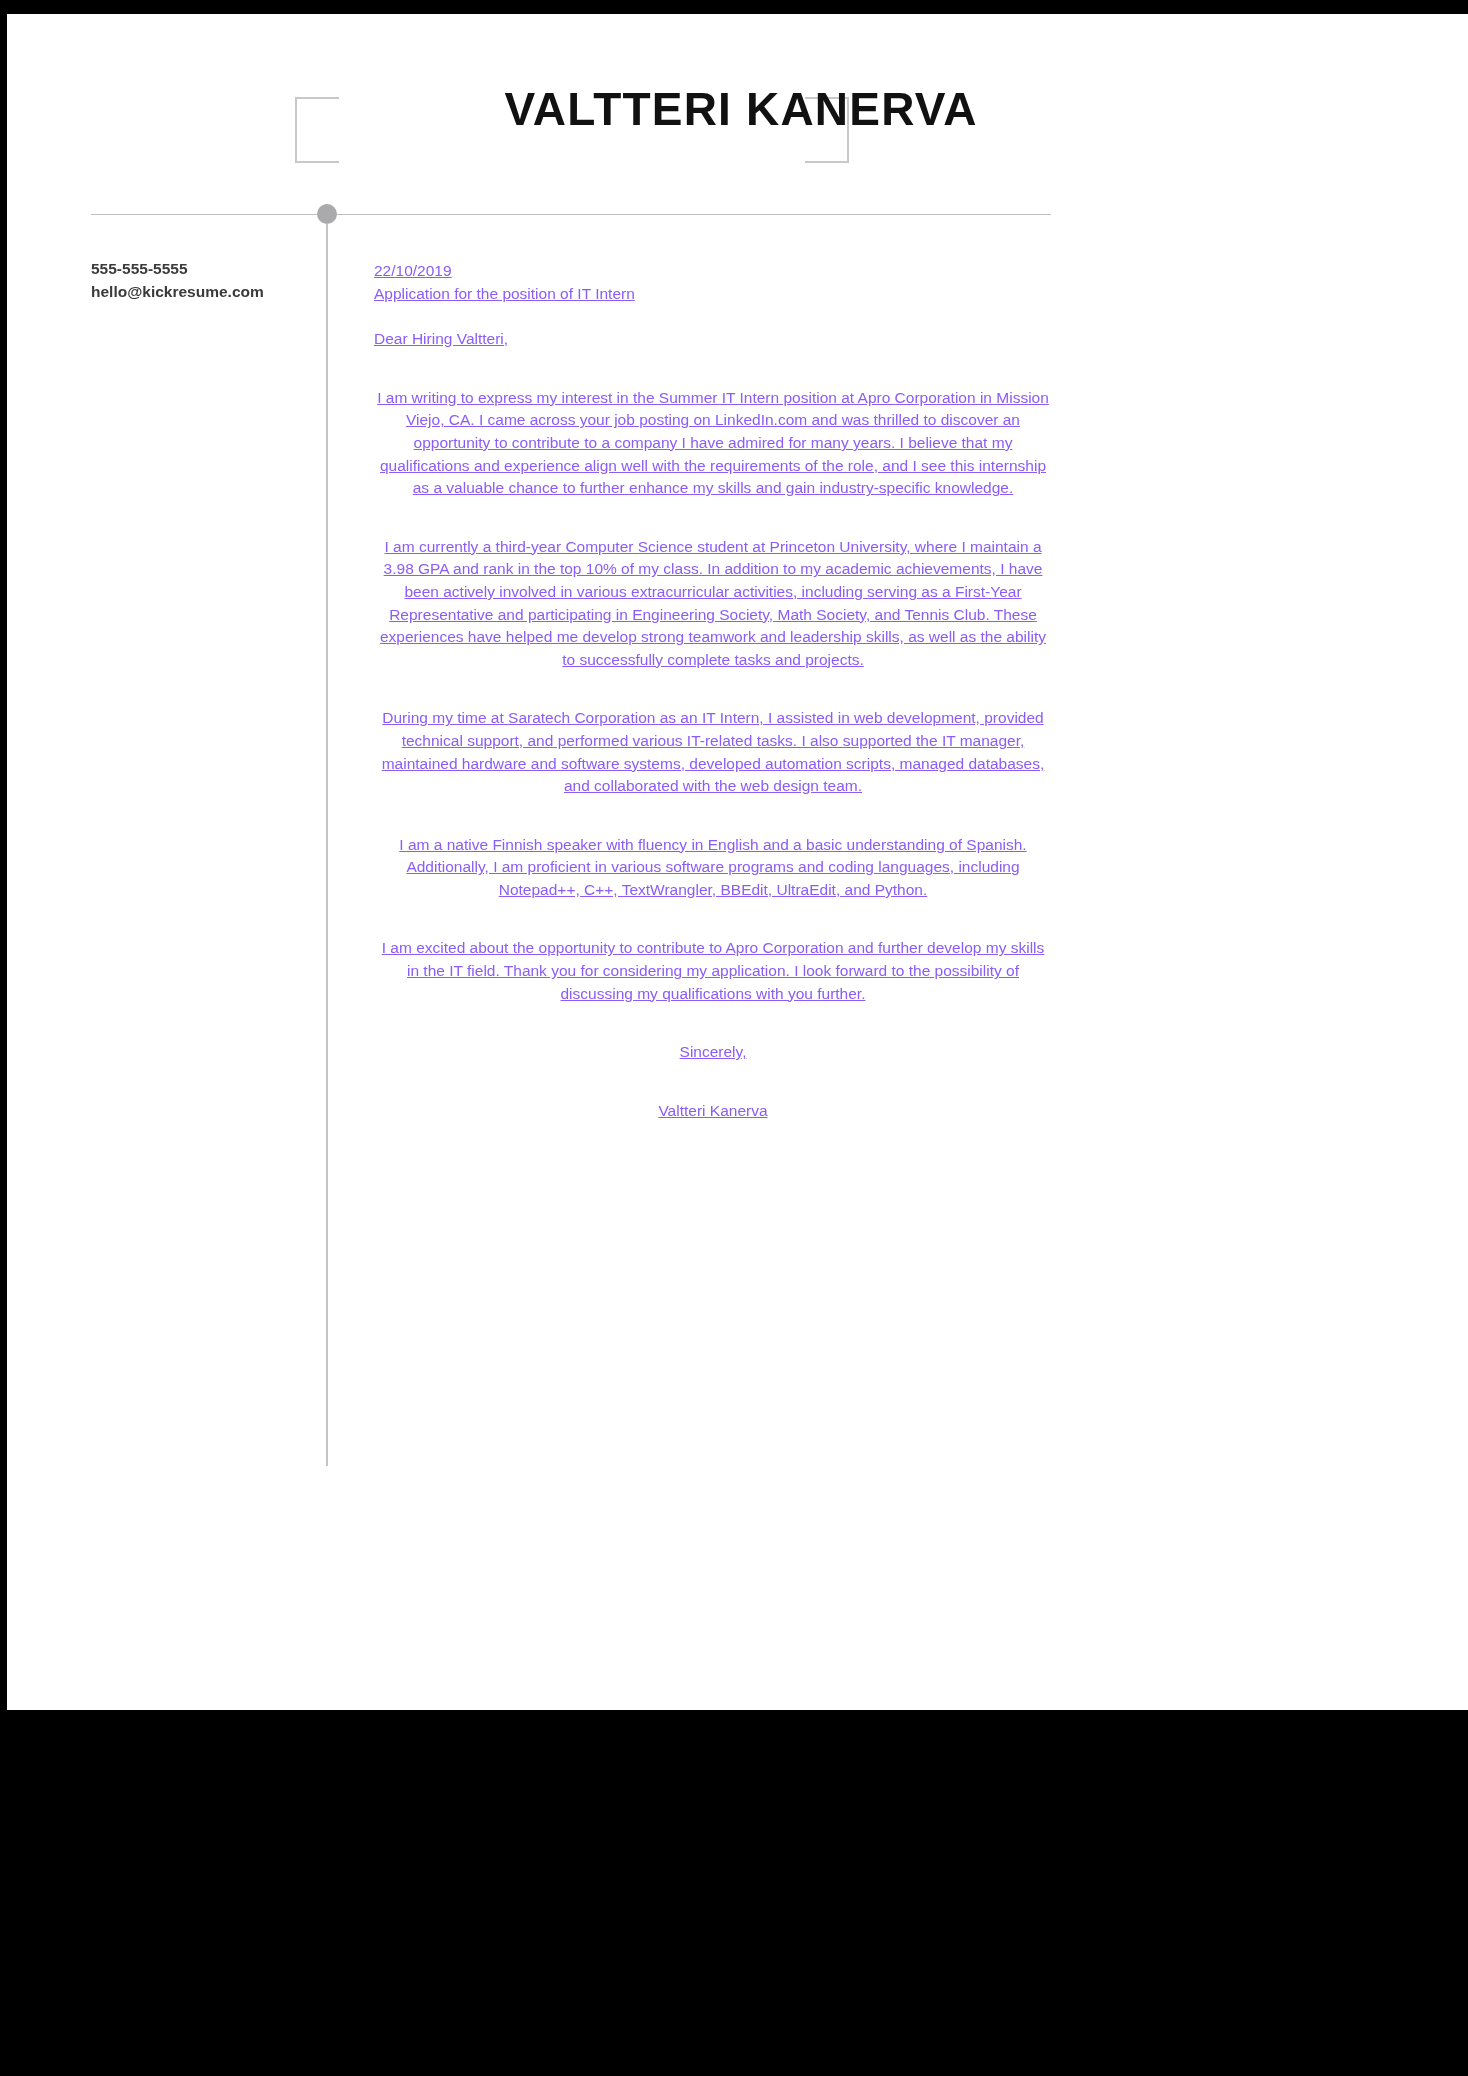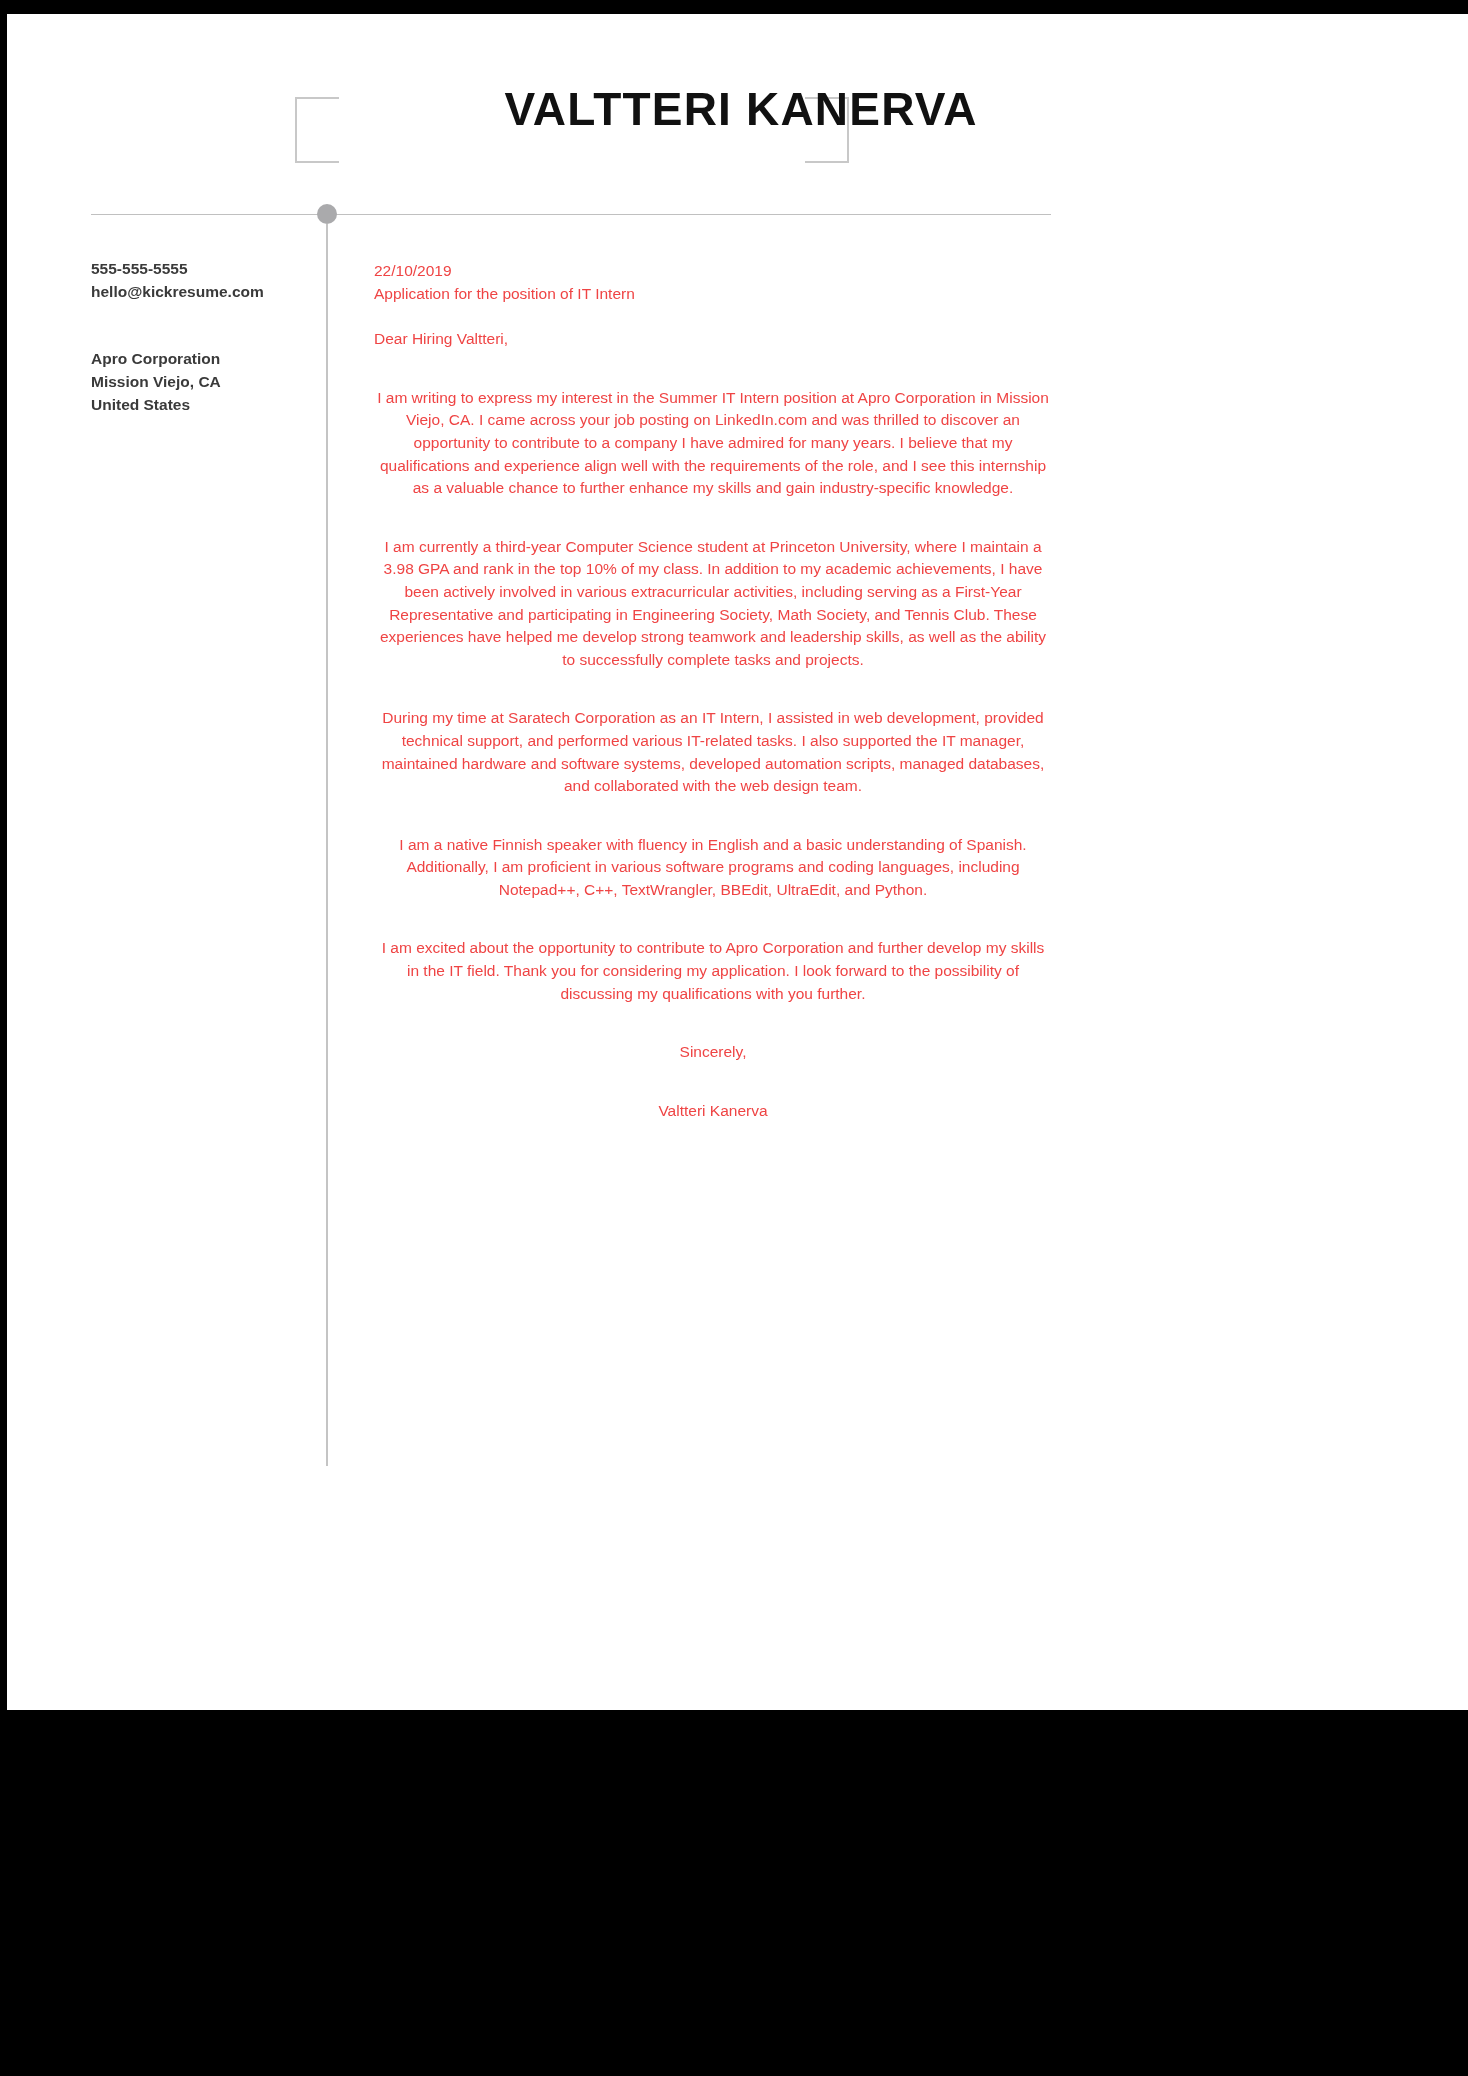--- a/index.html
+++ b/index.html
@@ -119,23 +119,24 @@
   }
   .side-block { margin-bottom: 44px; }
   .side-line { white-space: nowrap; font-weight: bold; }
 
   
   #letter {
     position: absolute;
     left: 367px;
     top: 246px;
     width: 678px;
-    color: #ef4444;
+    color: #8b5cf6;
     font-size: 15.5px;
     line-height: 22.6px;
+    text-decoration: underline;
   }
   .meta-line { white-space: nowrap; }
   .para { margin-top: 36px; text-align: center; }
   .tight { margin-top: 23px; }
 </style>
 </head>
 <body>
 
 <div id="page">
 
@@ -149,25 +150,20 @@
 
   <div id="divider-rule"></div>
   <div id="divider-node"></div>
   <div id="spine"></div>
 
   <div id="sidebar">
     <div class="side-block">
       <div class="side-line">555-555-5555</div>
       <div class="side-line">hello@kickresume.com</div>
     </div>
-    <div class="side-block">
-      <div class="side-line">Apro Corporation</div>
-      <div class="side-line">Mission Viejo, CA</div>
-      <div class="side-line">United States</div>
-    </div>
   </div>
 
   <div id="letter">
     <div class="meta-line">22/10/2019</div>
     <div class="meta-line">Application for the position of IT Intern</div>
 
     <div class="tight">Dear Hiring Valtteri,</div>
 
     <div class="para">I am writing to express my interest in the Summer IT Intern position at Apro Corporation in Mission Viejo, CA. I came across your job posting on LinkedIn.com and was thrilled to discover an opportunity to contribute to a company I have admired for many years. I believe that my qualifications and experience align well with the requirements of the role, and I see this internship as a valuable chance to further enhance my skills and gain industry-specific knowledge.</div>
     <div class="para">I am currently a third-year Computer Science student at Princeton University, where I maintain a 3.98 GPA and rank in the top 10% of my class. In addition to my academic achievements, I have been actively involved in various extracurricular activities, including serving as a First-Year Representative and participating in Engineering Society, Math Society, and Tennis Club. These experiences have helped me develop strong teamwork and leadership skills, as well as the ability to successfully complete tasks and projects.</div>

